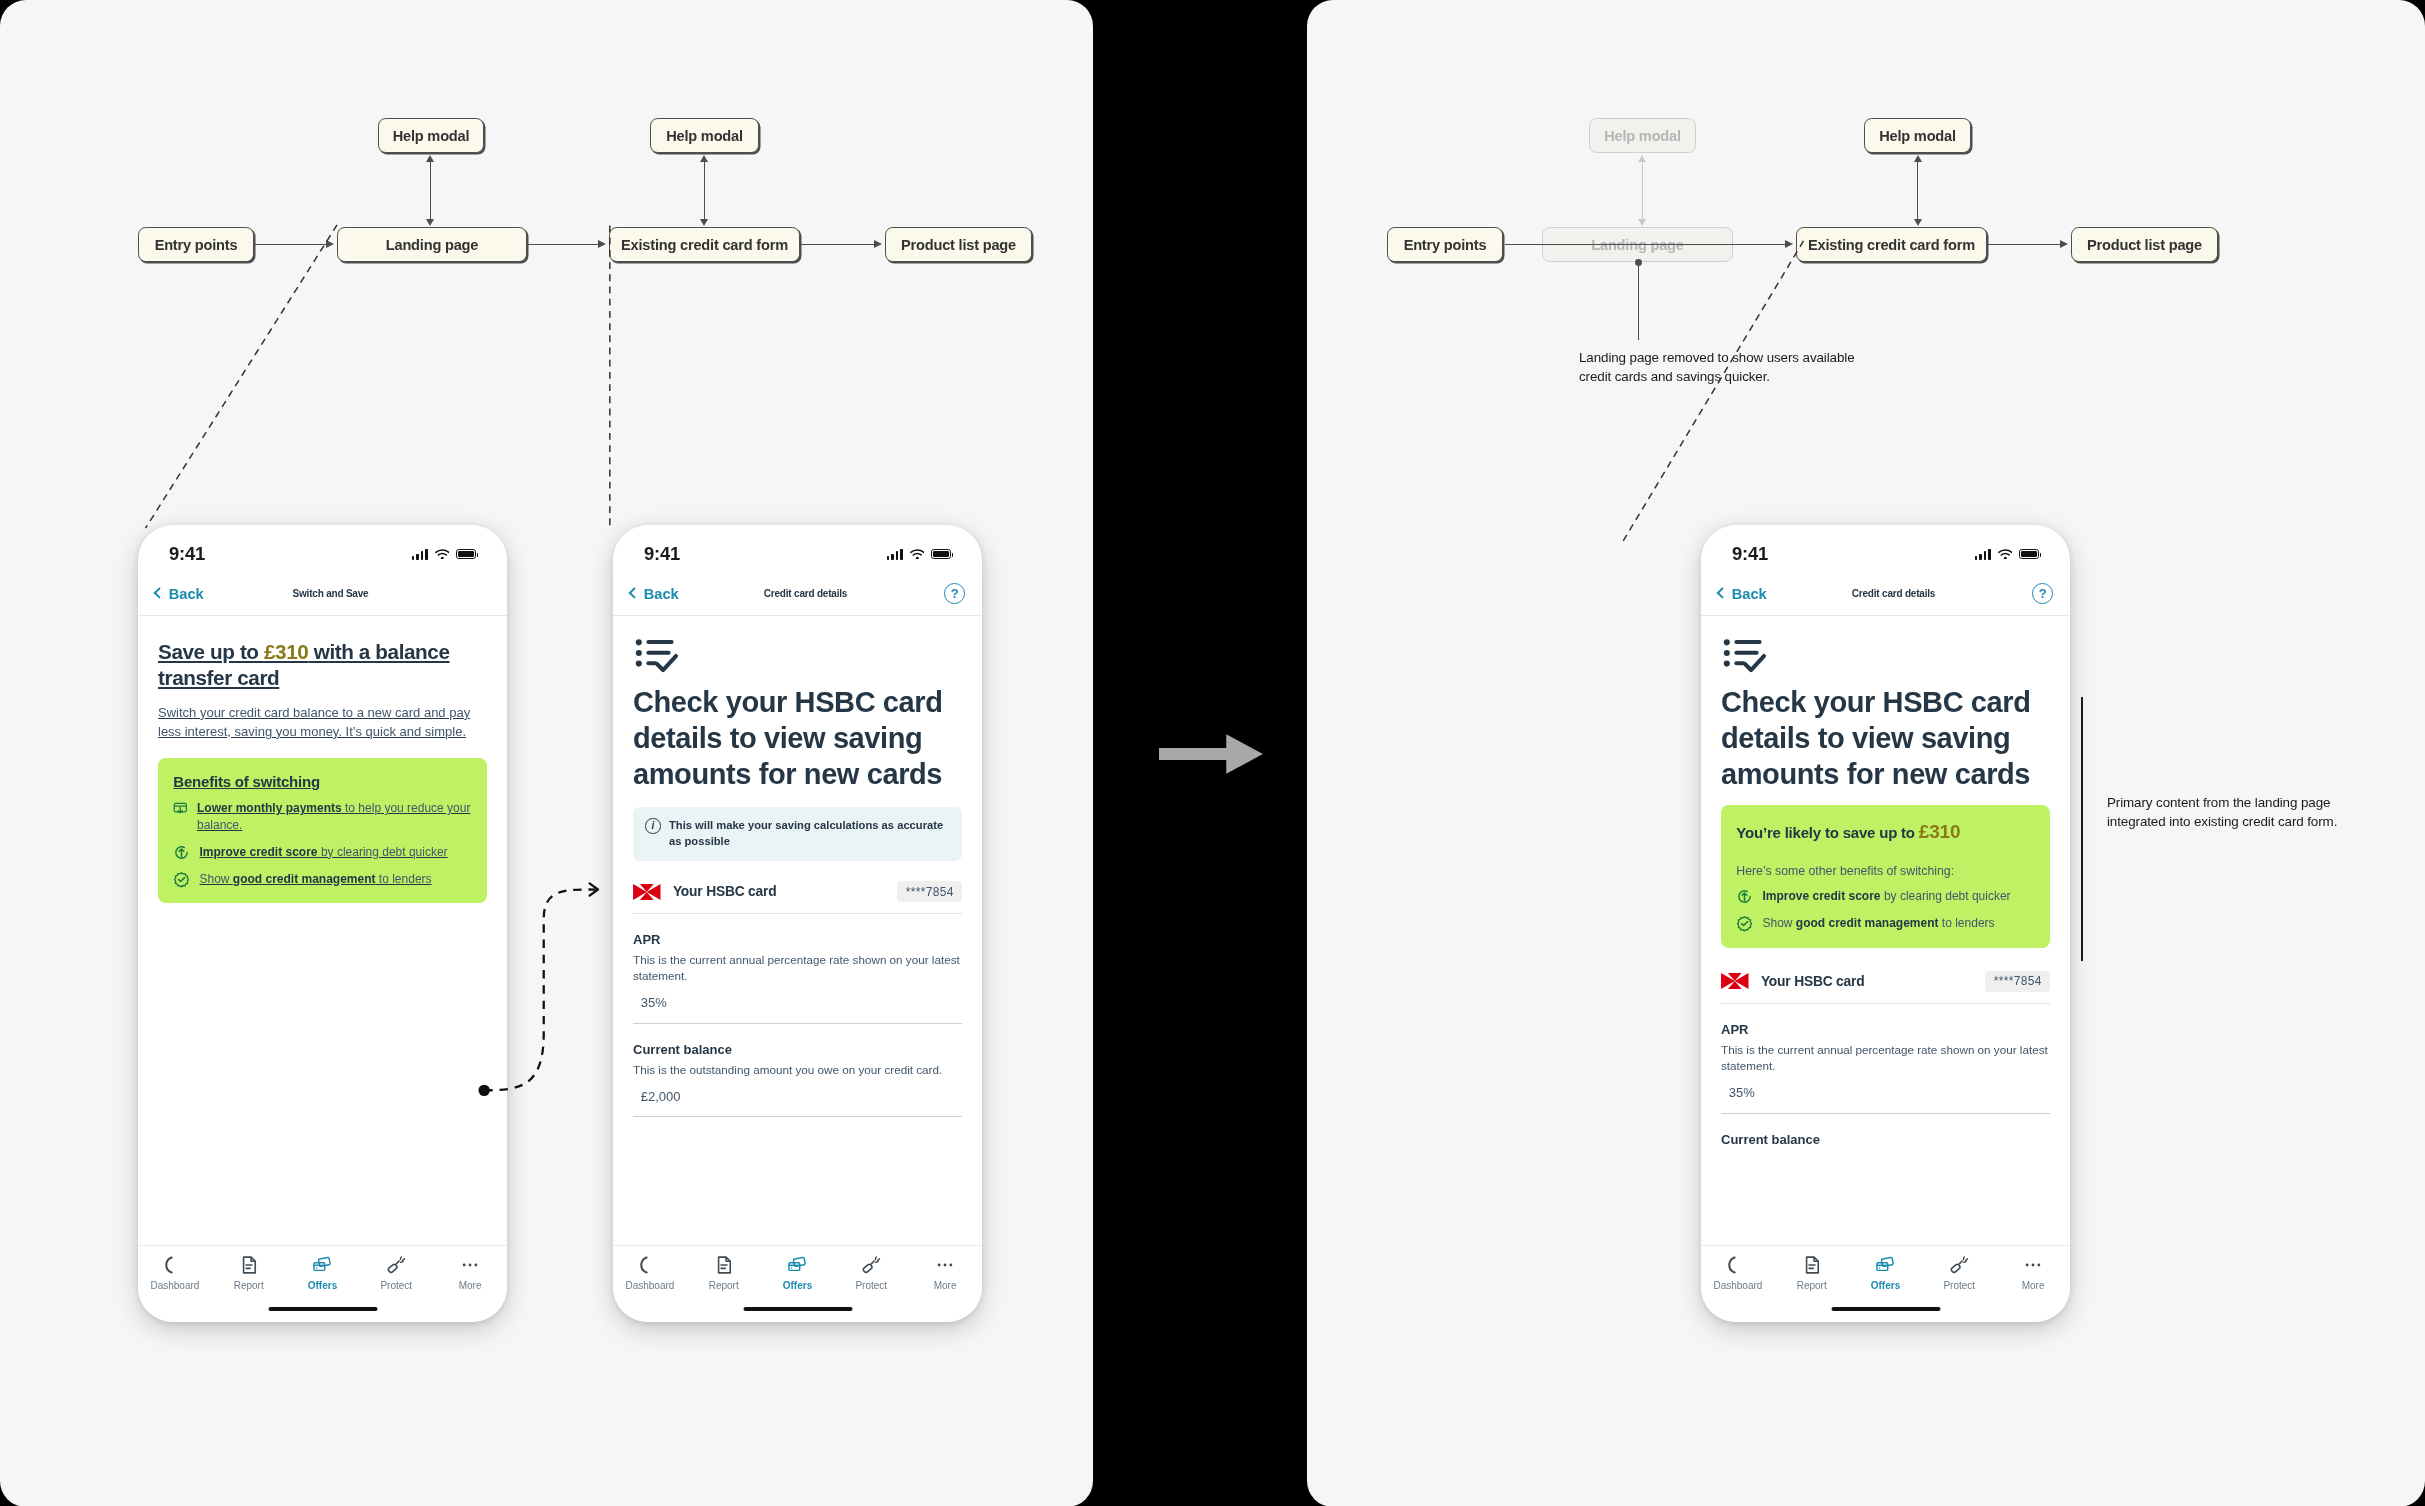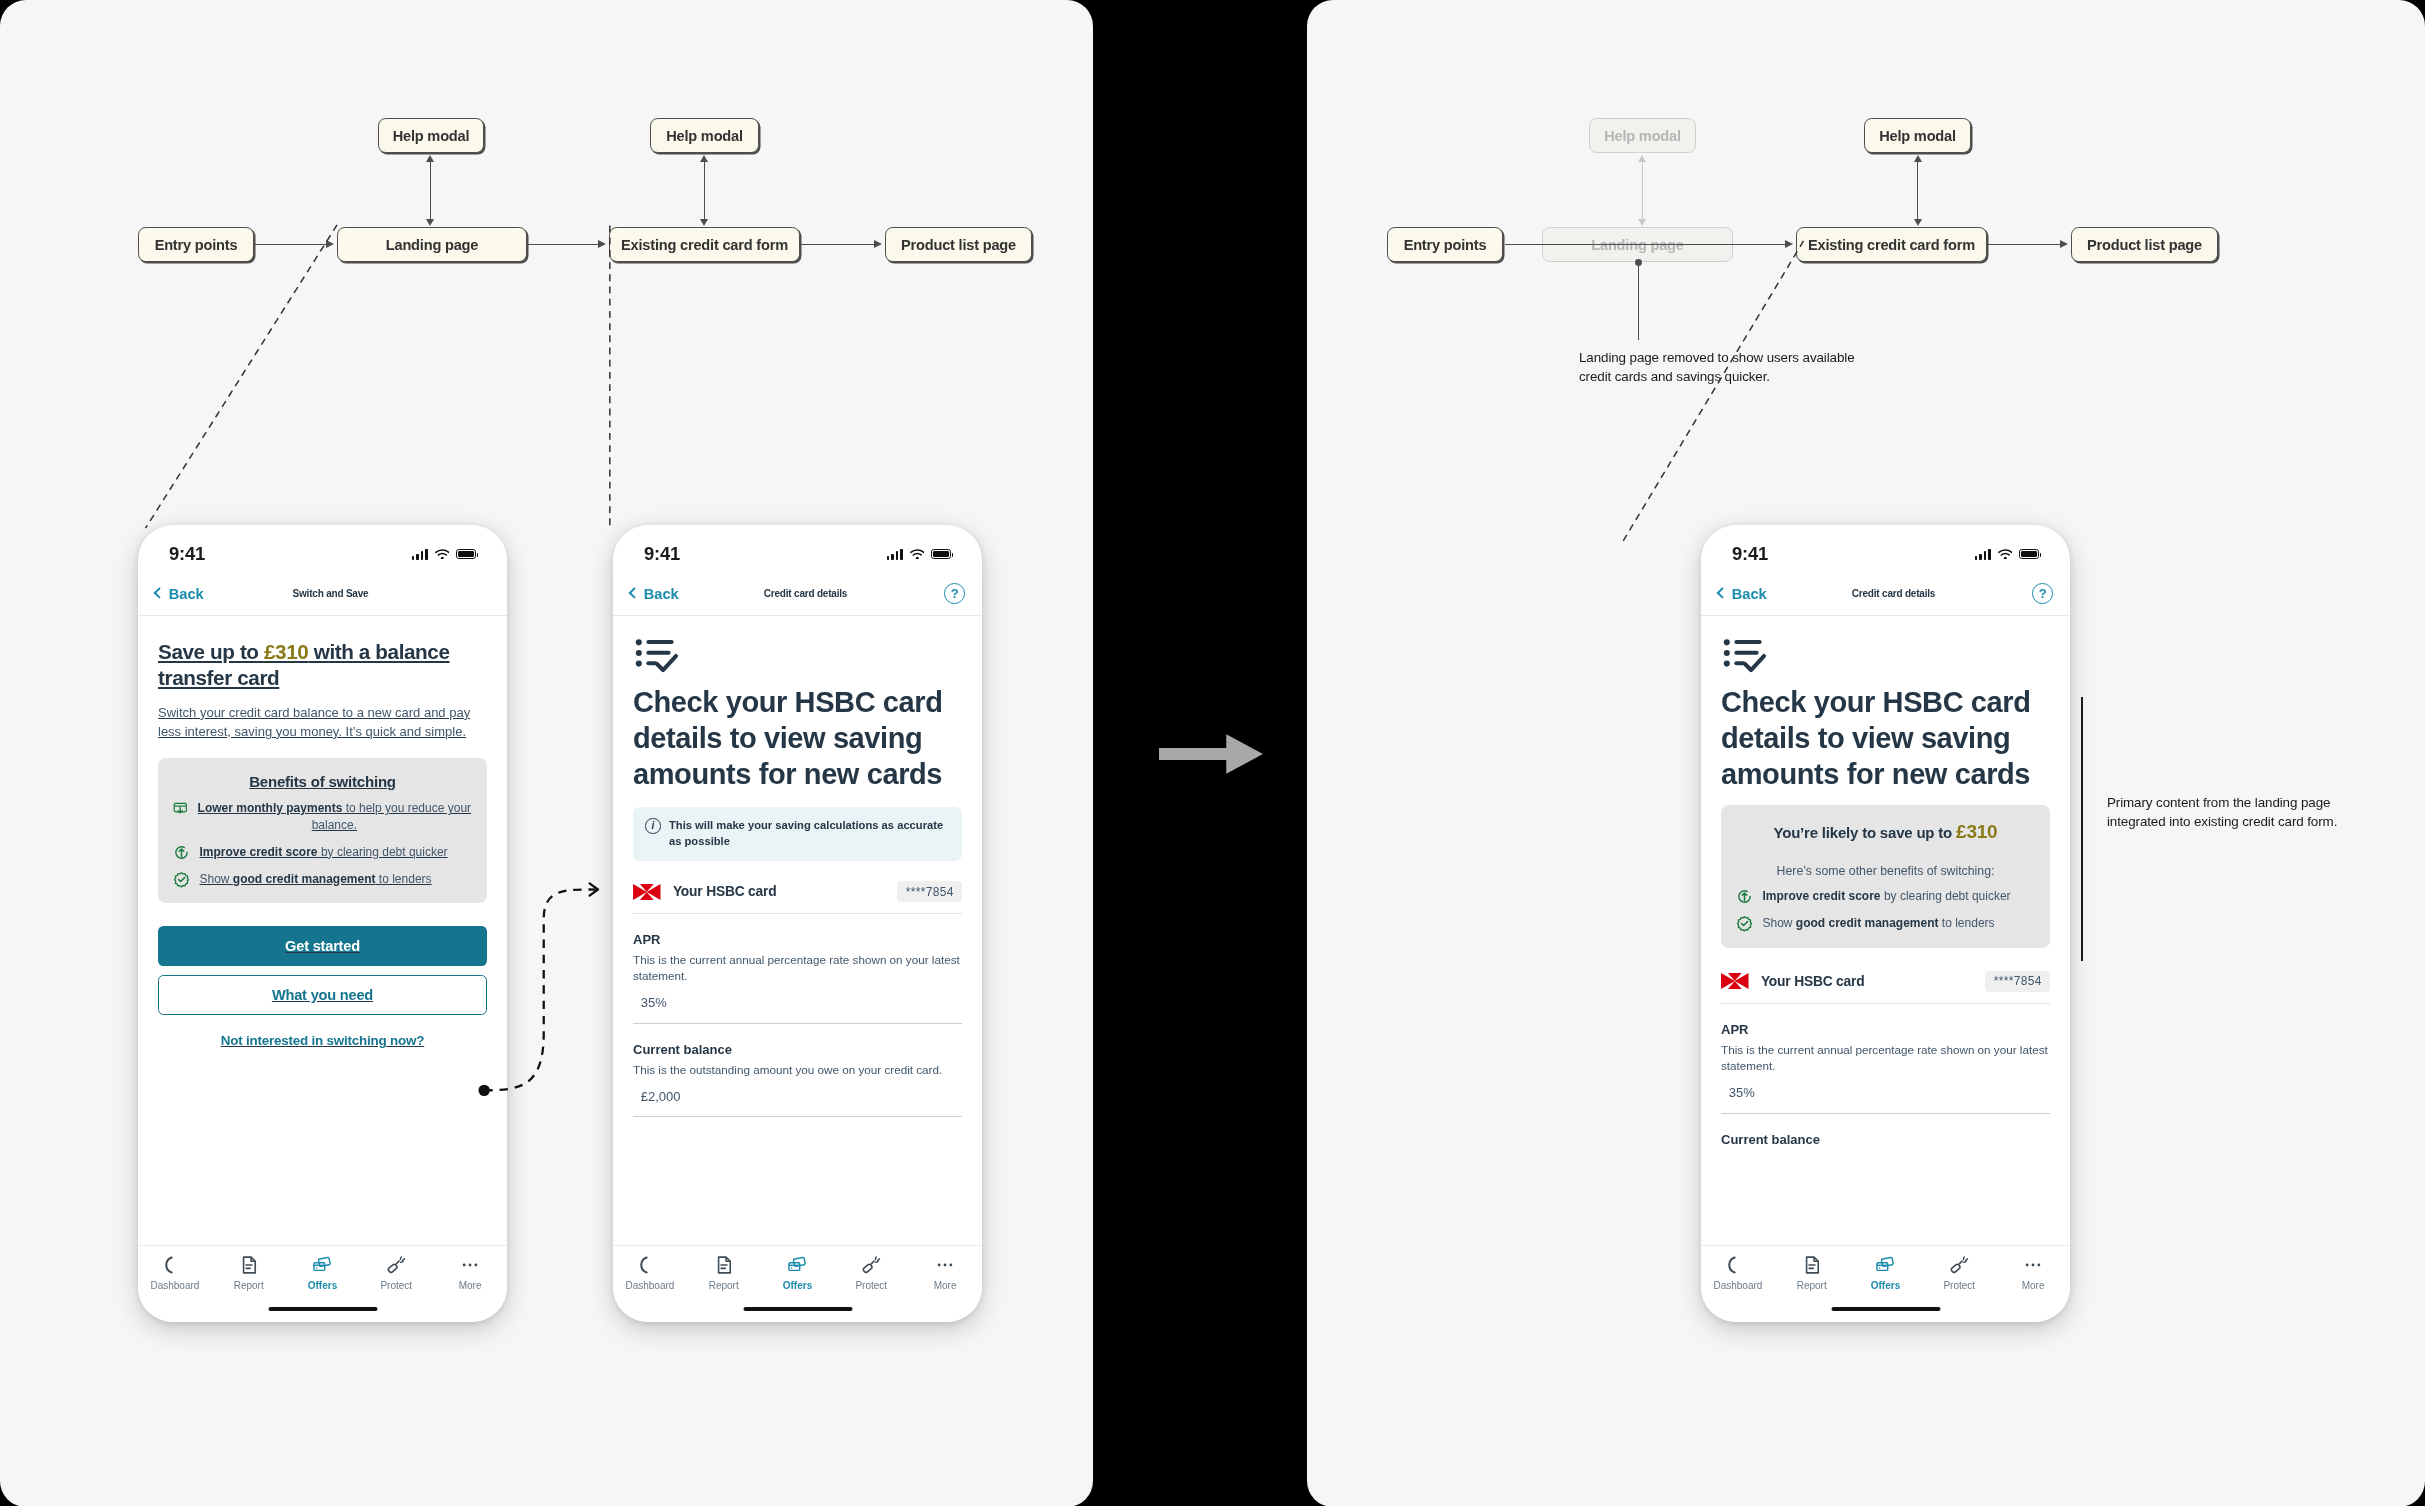--- a/index.html
+++ b/index.html
@@ -107,21 +107,21 @@
   .list-check { margin:20px 0 9.2px 1.5px; }
 
   .h1 {
     font-size:29px; font-weight:800; line-height:1.24; color:#253746;
     letter-spacing:-0.4px; margin-bottom:12.3px;
   }
   .h1-lp { font-size:20.7px; }
   .lead { font-size:13px; line-height:1.48; color:#41566a; }
 
   .benefits {
-    background:#e5e5e5; border-radius:7.7px; padding:15.3px 15.3px 15.3px 15.3px; margin-top:17px;text-align:center;
+    background:#bef264; border-radius:7.7px; padding:15.3px 15.3px 15.3px 15.3px; margin-top:17px;
   }
   .benefits h3 { font-size:15px; font-weight:800; color:#253746; margin-bottom:10px; letter-spacing:-0.2px;}
   .bsub { font-size:12.3px; color:#41566a; margin-bottom:10.7px; }
   .brow { display:flex; gap:9.2px; align-items:flex-start; margin-bottom:10px; }
   .brow:last-child{margin-bottom:0;}
   .btext { font-size:12px; line-height:1.38; color:#41566a; }
   .btext b { color:#253746; font-weight:700; }
 
   .infobox {
     background:#eaf3f6; border-radius:6.9px; padding:11.5px 12.3px; margin-top:13.8px;
@@ -276,25 +276,20 @@
 
           <div class="brow">
             <svg width="17" height="17" viewBox="0 0 24 24">
               <path d="M12 2.4l2.2 1.7 2.8-.4 1 2.6 2.6 1-.4 2.8 1.7 2.2-1.7 2.2.4 2.8-2.6 1-1 2.6-2.8-.4L12 22.4l-2.2-1.7-2.8.4-1-2.6-2.6-1 .4-2.8L2.1 12.3l1.7-2.2-.4-2.8 2.6-1 1-2.6 2.8.4z" fill="none" stroke="#1b7a3e" stroke-width="1.9" stroke-linejoin="round"></path>
               <path d="M8 12.2l2.7 2.7L16.3 9.4" fill="none" stroke="#1b7a3e" stroke-width="2.2" stroke-linecap="round" stroke-linejoin="round"></path>
             </svg>
             <span class="btext"><span>Show </span><b>good credit management</b><span> to lenders</span></span>
           </div>
         </div>
 
-        <div style="margin-top:23px;">
-          <div class="btn btn-primary">Get started</div>
-          <div class="btn btn-secondary">What you need</div>
-          <div class="link-center">Not interested in switching now?</div>
-        </div>
       </div>
 
       <div class="tabbar">
         <div class="tab">
           <svg width="20" height="20" viewBox="0 0 24 24">
             <path d="M8 3a9.5 9.5 0 0 0 0 18" fill="none" stroke="#3f4b54" stroke-width="2.4" stroke-linecap="round"></path>
           </svg>
           <span class="lbl">Dashboard</span>
         </div>
         <div class="tab">

